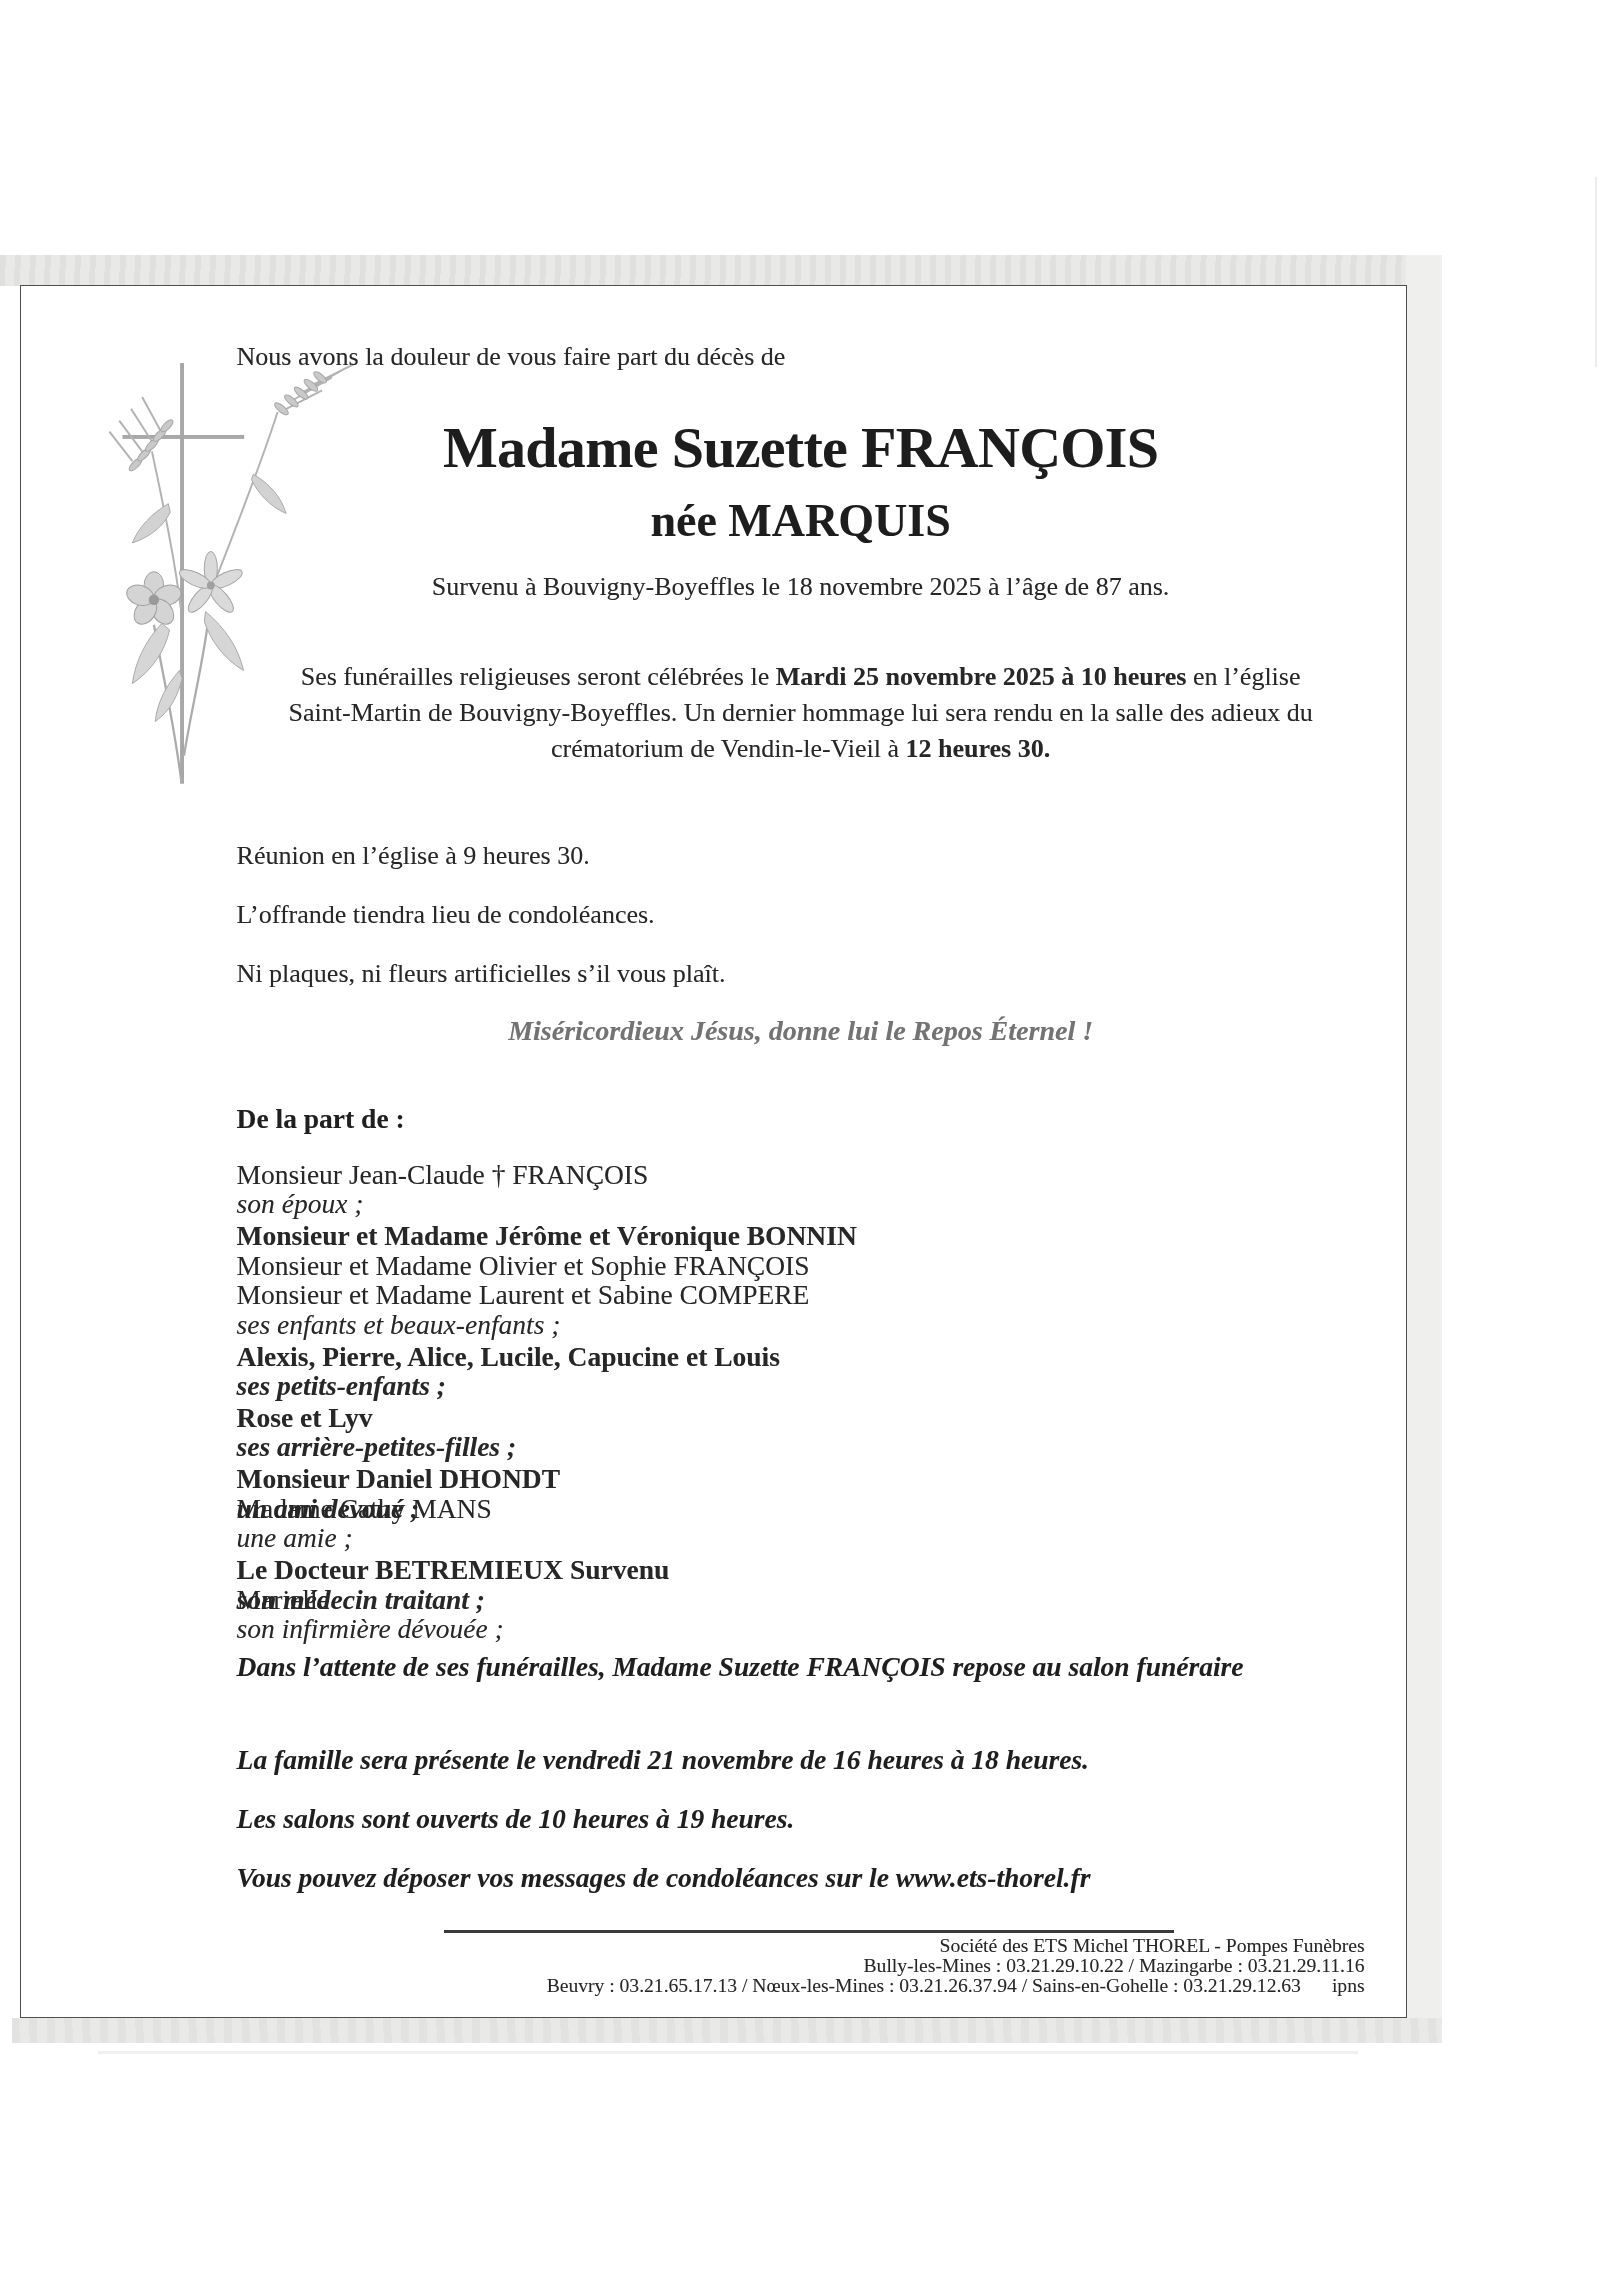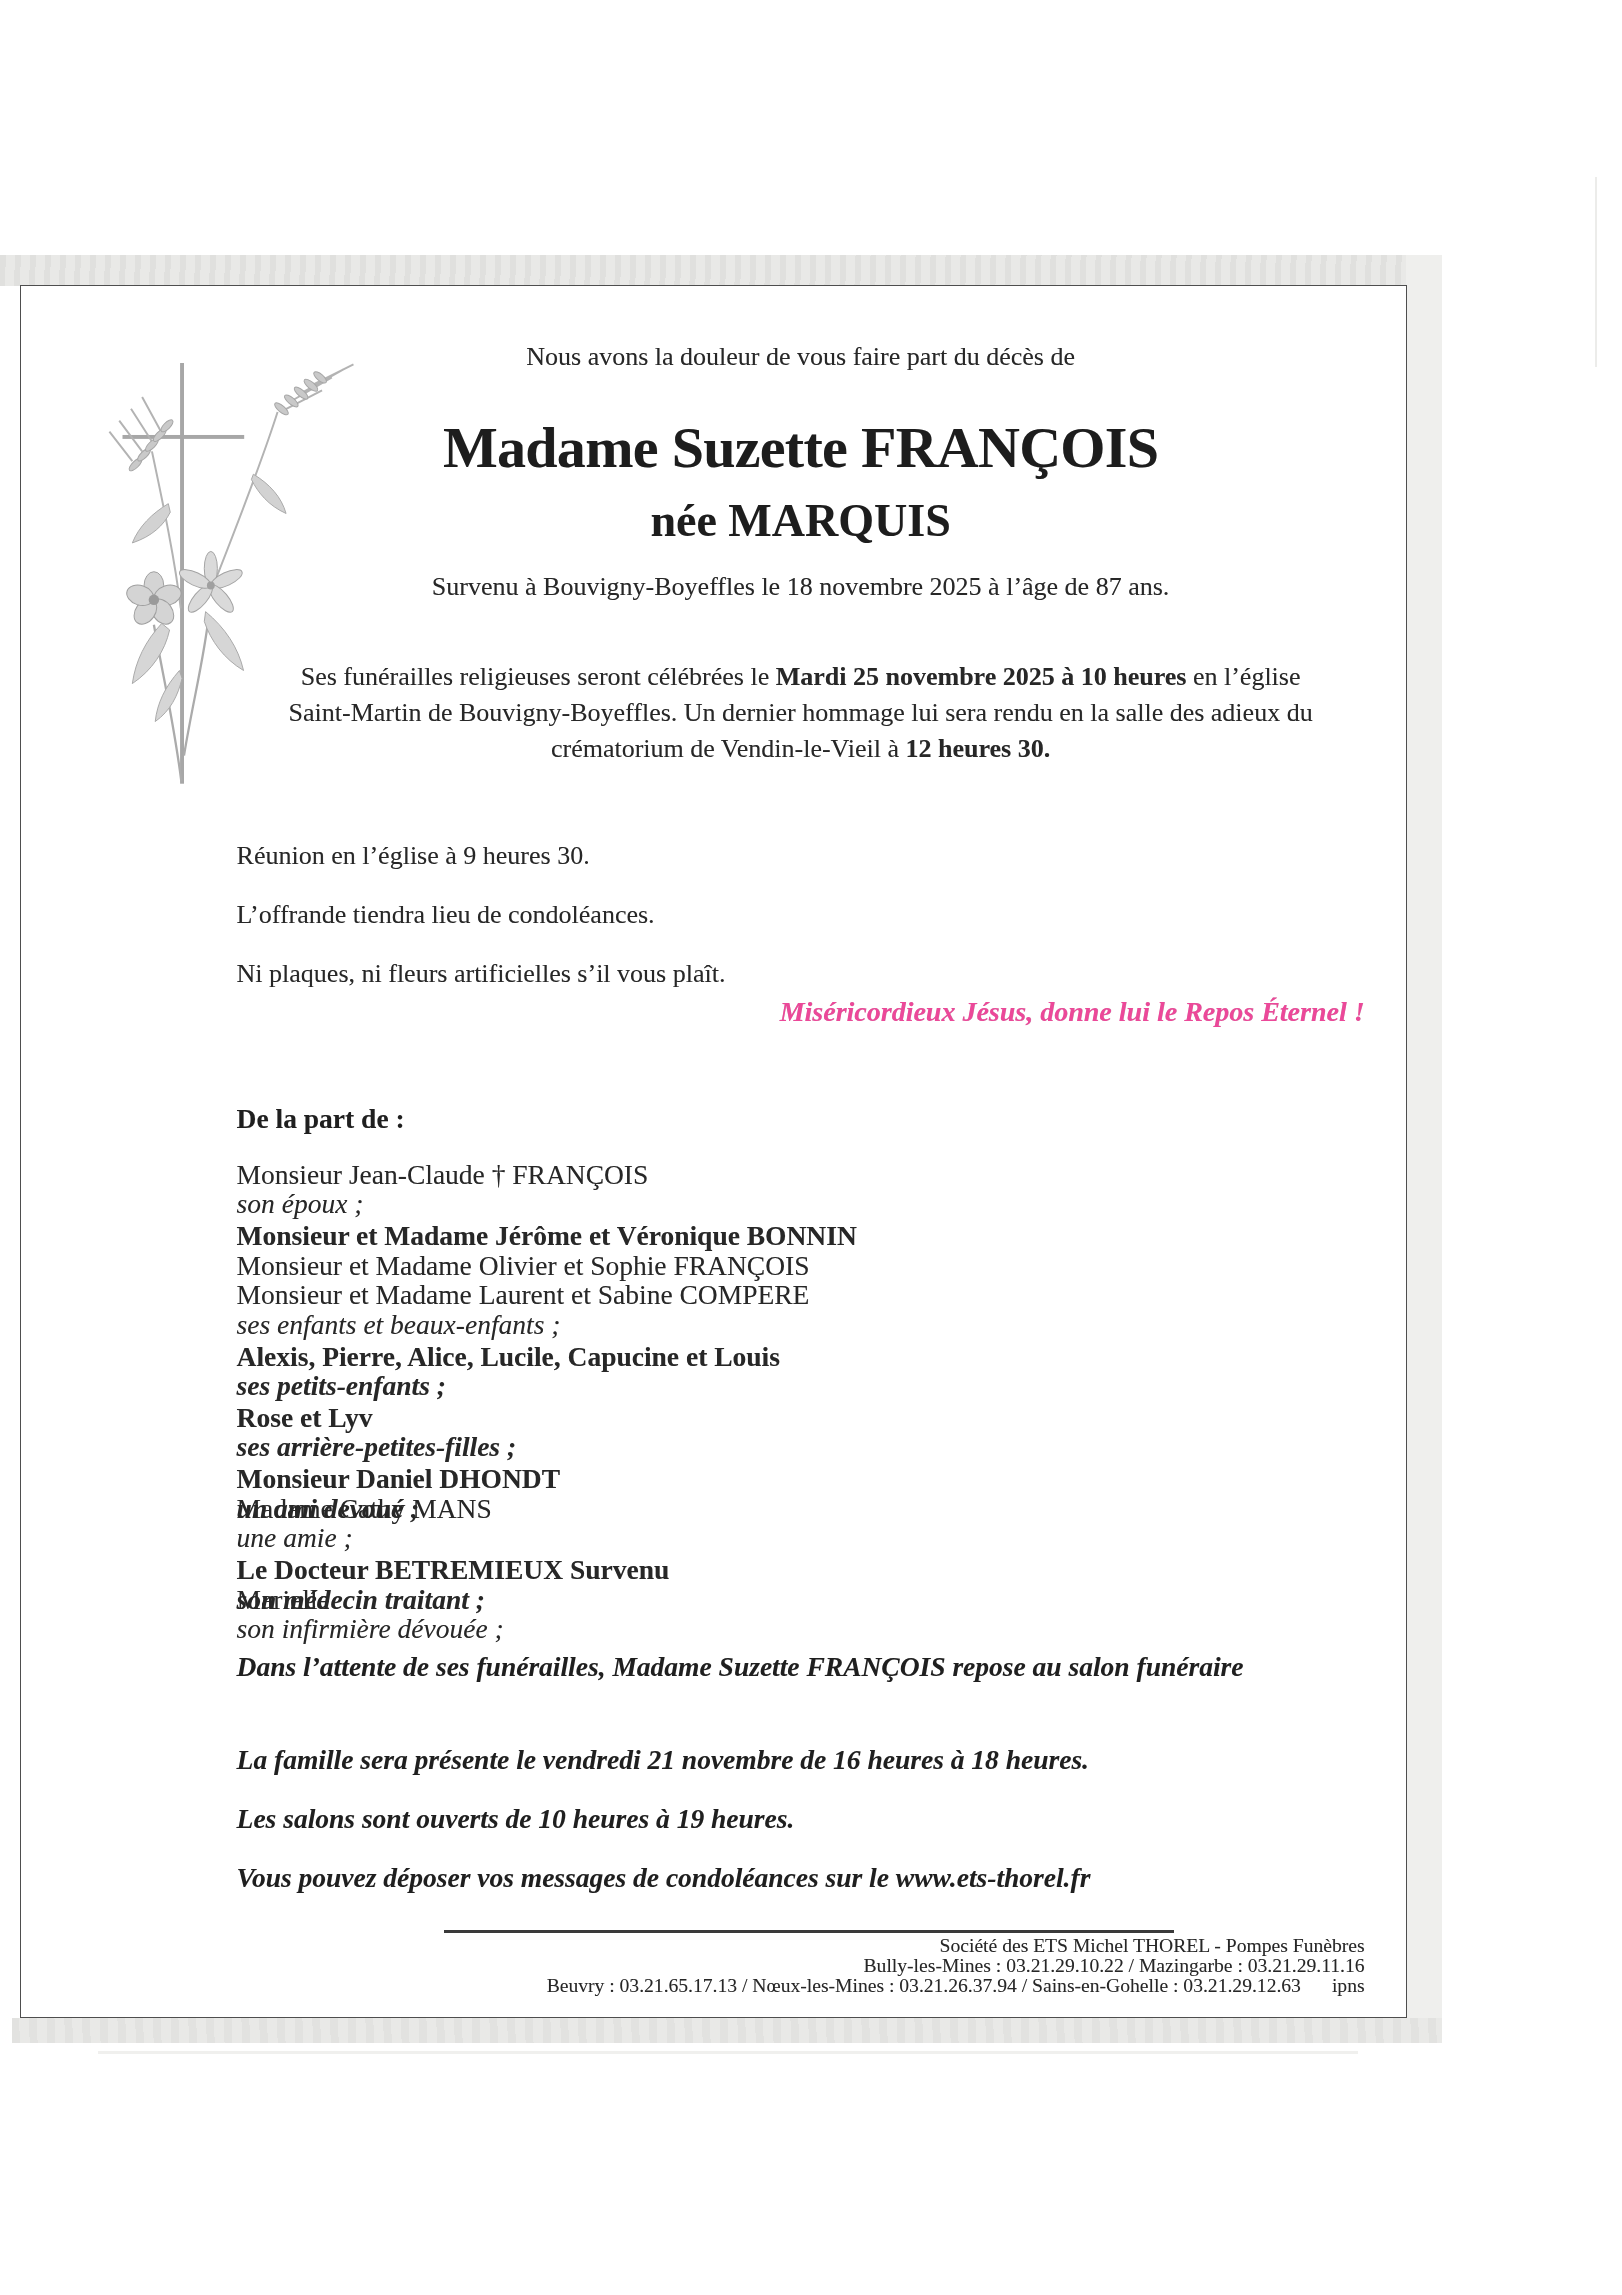--- a/index.html
+++ b/index.html
@@ -26,30 +26,30 @@
   
   .card {
     position:absolute; left:19.6px; top:285px; width:1387px; height:1733px;
     box-sizing:border-box; background:#ffffff; border:1.3px solid #4e4e4e;
     text-shadow:0.2px 0.2px 0.5px rgba(70,70,70,0.32);
   }
   .card .blk { position:absolute; left:216px; right:41px; }
 
   .art { position:absolute; left:85px; top:77px; width:262px; height:458px; }
 
-  .intro   { top:56px;  text-align:center; font-size:26px; }
+  .intro   { top:56px;  font-size:26px; }
   .title   { top:128px; text-align:center; font-size:58px; font-weight:bold; letter-spacing:-0.7px; margin:0; white-space:nowrap; color:#1d1d1d; }
   .maiden  { top:208px; text-align:center; font-size:46px; font-weight:bold; margin:0; color:#1d1d1d; }
   .survenu { top:286px; text-align:center; font-size:26px; }
   .funeral { top:373px; text-align:center; font-size:26px; line-height:36px; white-space:nowrap; }
   .funeral .b { font-weight:bold; }
 
   .notice { font-size:26px; }
   .n1 { top:555px; } .n2 { top:614px; } .n3 { top:673px; }
-  .prayer { top:710px; text-align:right; font-weight:bold; font-style:italic; font-size:28px; color:#ec4899; }
+  .prayer { top:729px; text-align:center; font-weight:bold; font-style:italic; font-size:28px; color:#737373; }
 
   .fromhead { top:817px; font-weight:bold; font-size:27.5px; color:#1f1f1f; }
   .family { top:874px; font-size:27.5px; }
   .frow { display:flex; justify-content:space-between; align-items:baseline; height:29.4px; line-height:29.4px;flex-direction:column; }
   .frow.gap { margin-top:32px;font-weight:bold; }
   .flabel { font-style:italic; }
 
   .bi { text-align:left; font-weight:bold; font-style:italic; font-size:27.5px; white-space:nowrap; color:#1f1f1f; }
   .repose { top:1364px; line-height:33px; }
   .presence { top:1458px; } .hours { top:1517px; } .condolences { top:1576px; }

